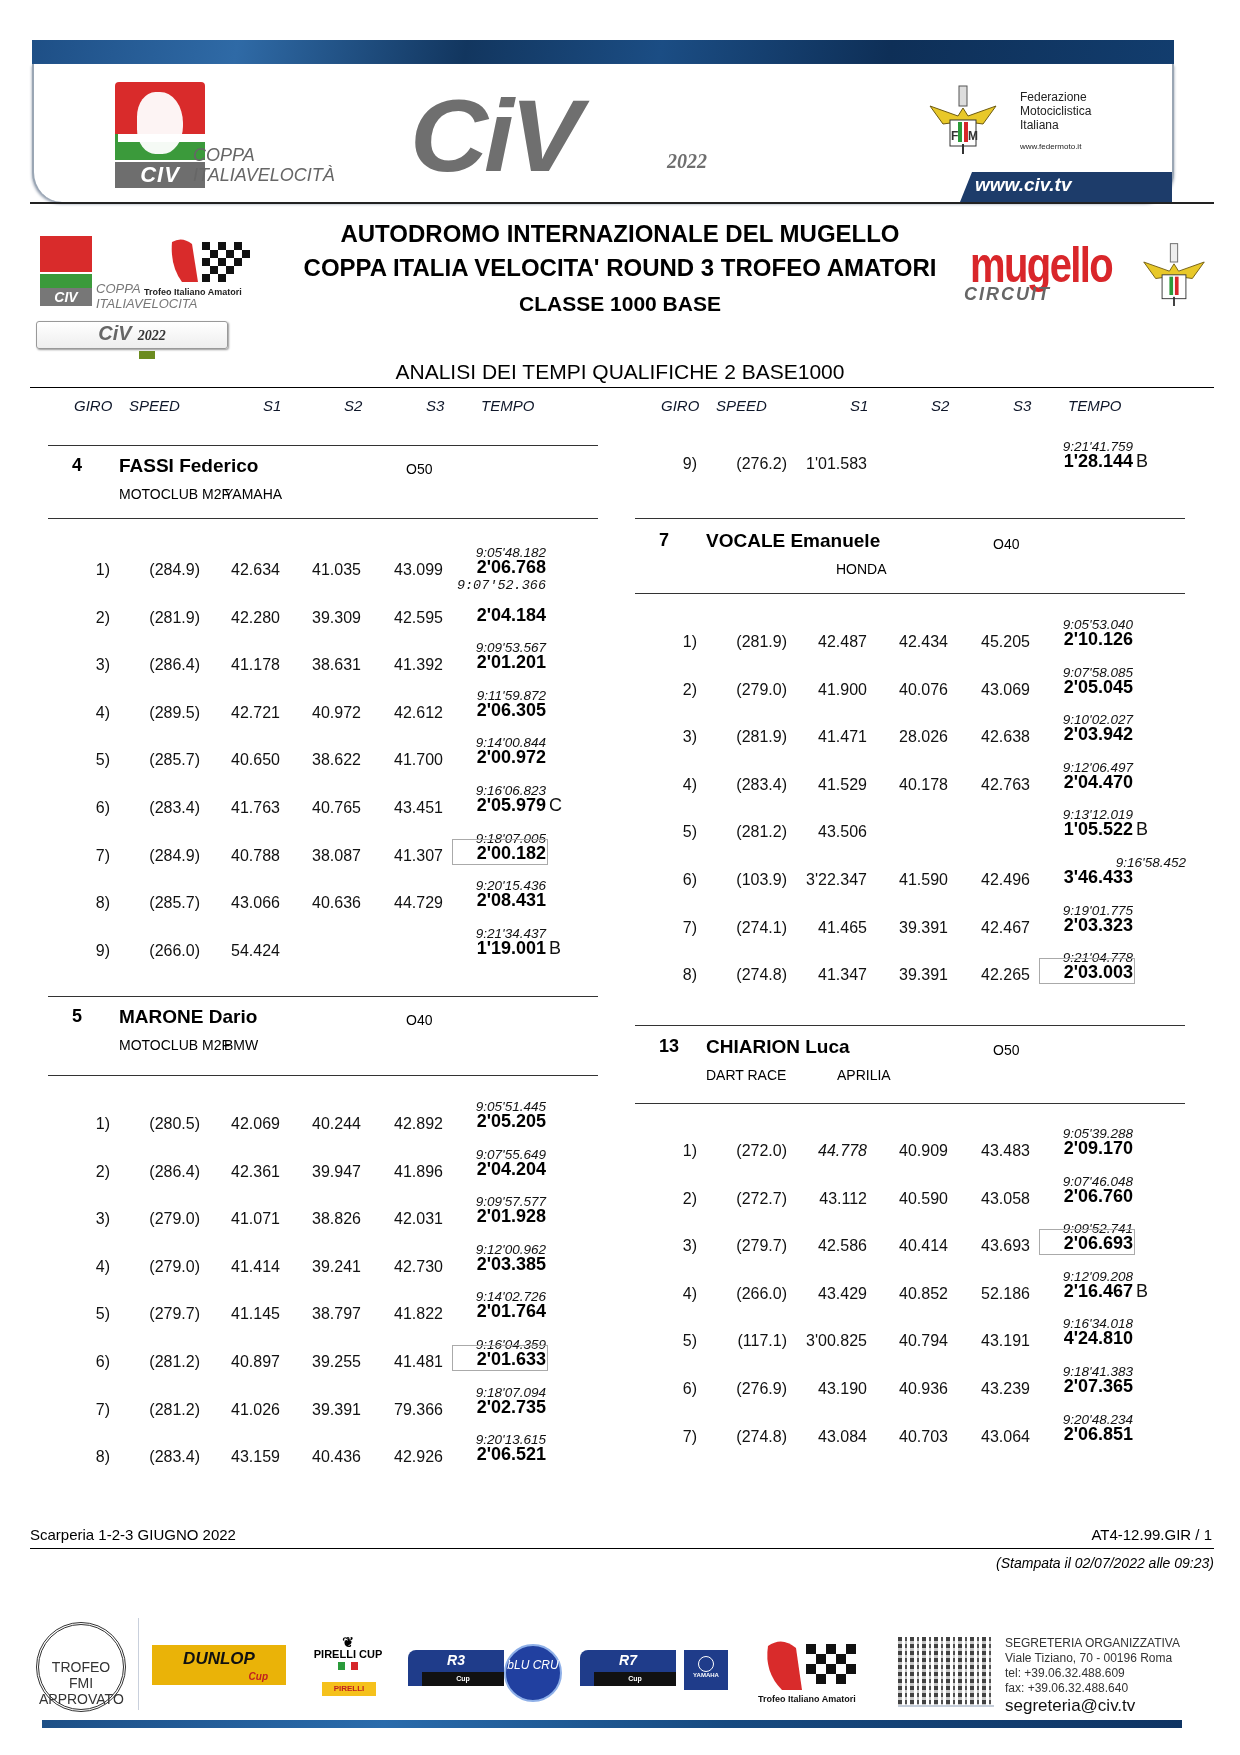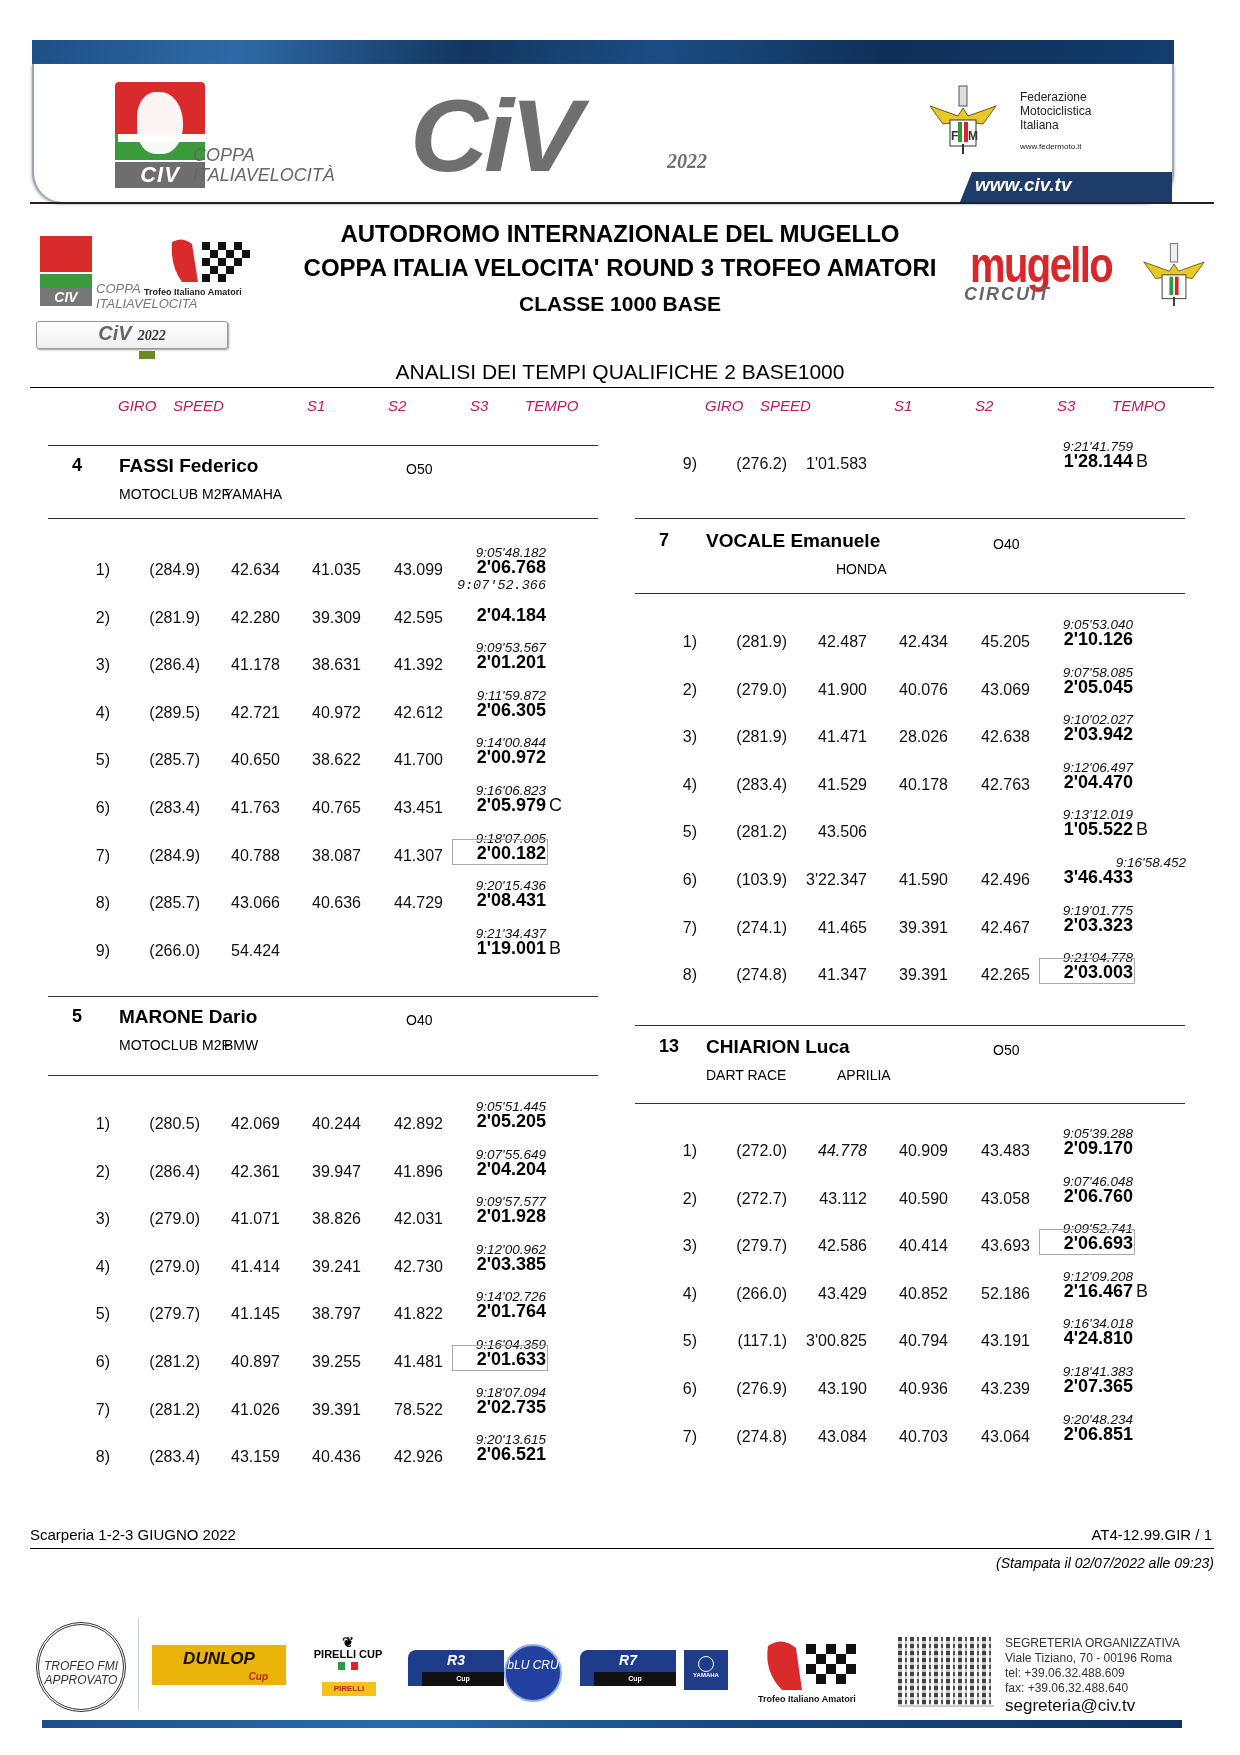--- a/index.html
+++ b/index.html
@@ -56,21 +56,21 @@
   .title2 { top: 254px; font-size: 24px; }
   .title3 { top: 292px; font-size: 21px; }
 
   .mugello { left: 970px; top: 240px; color:#d9262a; font: bold 50px "Liberation Sans", sans-serif; letter-spacing:-2px; line-height:1; transform: scaleX(0.8); transform-origin: left;}
   .mugello-circuit { left: 964px; top: 284px; color:#666; font: italic bold 18px "Liberation Sans", sans-serif; letter-spacing: 2px; }
   .fmi-small { left: 1140px; top: 240px; width: 68px; height: 66px; }
 
   .report-title { left: 0; width: 1240px; text-align:center; top: 360px; font-size: 21px; color:#000; }
   .hdr-rule { left: 30px; top: 387px; width: 1184px; height: 1px; background: #000; }
 
-  .colhdr { top: 397px; font: italic 15px "Liberation Sans", sans-serif; color:#be185d;margin-left:44px; }
+  .colhdr { top: 397px; font: italic 15px "Liberation Sans", sans-serif; color:#0f172a; }
 
   
   .sep { height: 1px; background: #333; }
   .cell { font-size: 16px; color:#111; }
   .r { text-align: right; }
   .tod { font: italic 13.5px "Liberation Sans", sans-serif; color:#111; }
   .lap { font: bold 18px "Liberation Sans", sans-serif; color:#000; }
   .flag { font-size: 18px; font-weight: normal; }
   .best-box { border: 1px solid #aaa; }
   .rnum { font: bold 18px "Liberation Sans", sans-serif; }
@@ -80,21 +80,21 @@
 
   
   .footer-left { left: 30px; top: 1526px; font-size: 15px; }
   .footer-right { left: 1000px; width: 212px; text-align:right; top: 1526px; font-size: 15px; }
   .footer-rule { left: 30px; top: 1548px; width: 1184px; height: 1px; background:#000; }
   .printed { left: 900px; width: 314px; text-align: right; top: 1555px; font: italic 14px "Liberation Sans", sans-serif; }
 
   .sponsor-band { left: 42px; top: 1720px; width: 1140px; height: 8px;
     background: linear-gradient(100deg, #1d4f86 0%, #2a6bab 30%, #174a80 60%, #0f3463 100%); }
   .fmi-seal { left: 36px; top: 1622px; width: 90px; height: 90px; border-radius: 50%; border: 3px double #333;
-    text-align:center; font-size: 12px; color:#333; padding-top: 4px; font-style: italic; }
+    text-align:center; font-size: 14px; color:#333; padding-top: 4px; }
   .vdiv { left: 138px; top: 1618px; width: 1px; height: 92px; background:#c9d0dc; }
   .dunlop { left: 152px; top: 1645px; width: 134px; height: 40px; background:#eab308; text-align:center;
     font: italic 900 17px "Liberation Sans", sans-serif; color:#111; line-height: 28px; }
   .dunlop small { display:block; color:#c02020; font-size: 10px; line-height: 8px; text-align:right; padding-right: 18px;}
   .pirelli-cup { left: 305px; top: 1636px; width: 86px; text-align:center; font: bold 11px "Liberation Sans", sans-serif; color:#000; line-height:12px;}
   .pirelli-cup .laurel { font-size: 14px; }
   .pirelli-cup .flag-it { display:inline-block; width: 20px; height: 8px; background: linear-gradient(90deg, #2a9a3a 33%, #fff 33% 66%, #d6262a 66%); margin: 2px 0;}
   .pirelli-bar { left: 322px; top: 1682px; width: 54px; height: 14px; background:#f5c11c; color:#c02020;
     font: bold 8px "Liberation Sans", sans-serif; text-align:center; line-height:14px; }
   .r3 { left: 408px; top: 1650px; width: 96px; height: 36px; background:#1f3c8a; border-radius: 8px 0 0 0;
@@ -359,21 +359,21 @@
     <div class="abs cell r" style="left: 201px; top: 1353px; width: 160px;">39.255</div>
     <div class="abs cell r" style="left: 283px; top: 1353px; width: 160px;">41.481</div>
     <div class="abs tod r" style="left: 386px; top: 1337px; width: 160px;">9:16'04.359</div>
     <div class="abs lap r" style="left: 386px; top: 1349px; width: 160px;">2'01.633</div>
     <div class="abs best-box" style="left: 452px; top: 1345px; width: 96px;;height:26px"></div>
     <div class="abs"></div>
     <div class="abs cell r" style="left: -50px; top: 1400.6px; width: 160px;">7)</div>
     <div class="abs cell r" style="left: 40px; top: 1400.6px; width: 160px;">(281.2)</div>
     <div class="abs cell r" style="left: 120px; top: 1400.6px; width: 160px;">41.026</div>
     <div class="abs cell r" style="left: 201px; top: 1400.6px; width: 160px;">39.391</div>
-    <div class="abs cell r" style="left: 283px; top: 1400.6px; width: 160px;">78.522</div>
+    <div class="abs cell r" style="left: 283px; top: 1400.6px; width: 160px;">79.366</div>
     <div class="abs tod r" style="left: 386px; top: 1384.6px; width: 160px;">9:18'07.094</div>
     <div class="abs lap r" style="left: 386px; top: 1396.6px; width: 160px;">2'02.735</div>
     <div class="abs"></div>
     <div class="abs cell r" style="left: -50px; top: 1448.2px; width: 160px;">8)</div>
     <div class="abs cell r" style="left: 40px; top: 1448.2px; width: 160px;">(283.4)</div>
     <div class="abs cell r" style="left: 120px; top: 1448.2px; width: 160px;">43.159</div>
     <div class="abs cell r" style="left: 201px; top: 1448.2px; width: 160px;">40.436</div>
     <div class="abs cell r" style="left: 283px; top: 1448.2px; width: 160px;">42.926</div>
     <div class="abs tod r" style="left: 386px; top: 1432.2px; width: 160px;">9:20'13.615</div>
     <div class="abs lap r" style="left: 386px; top: 1444.2px; width: 160px;">2'06.521</div>

